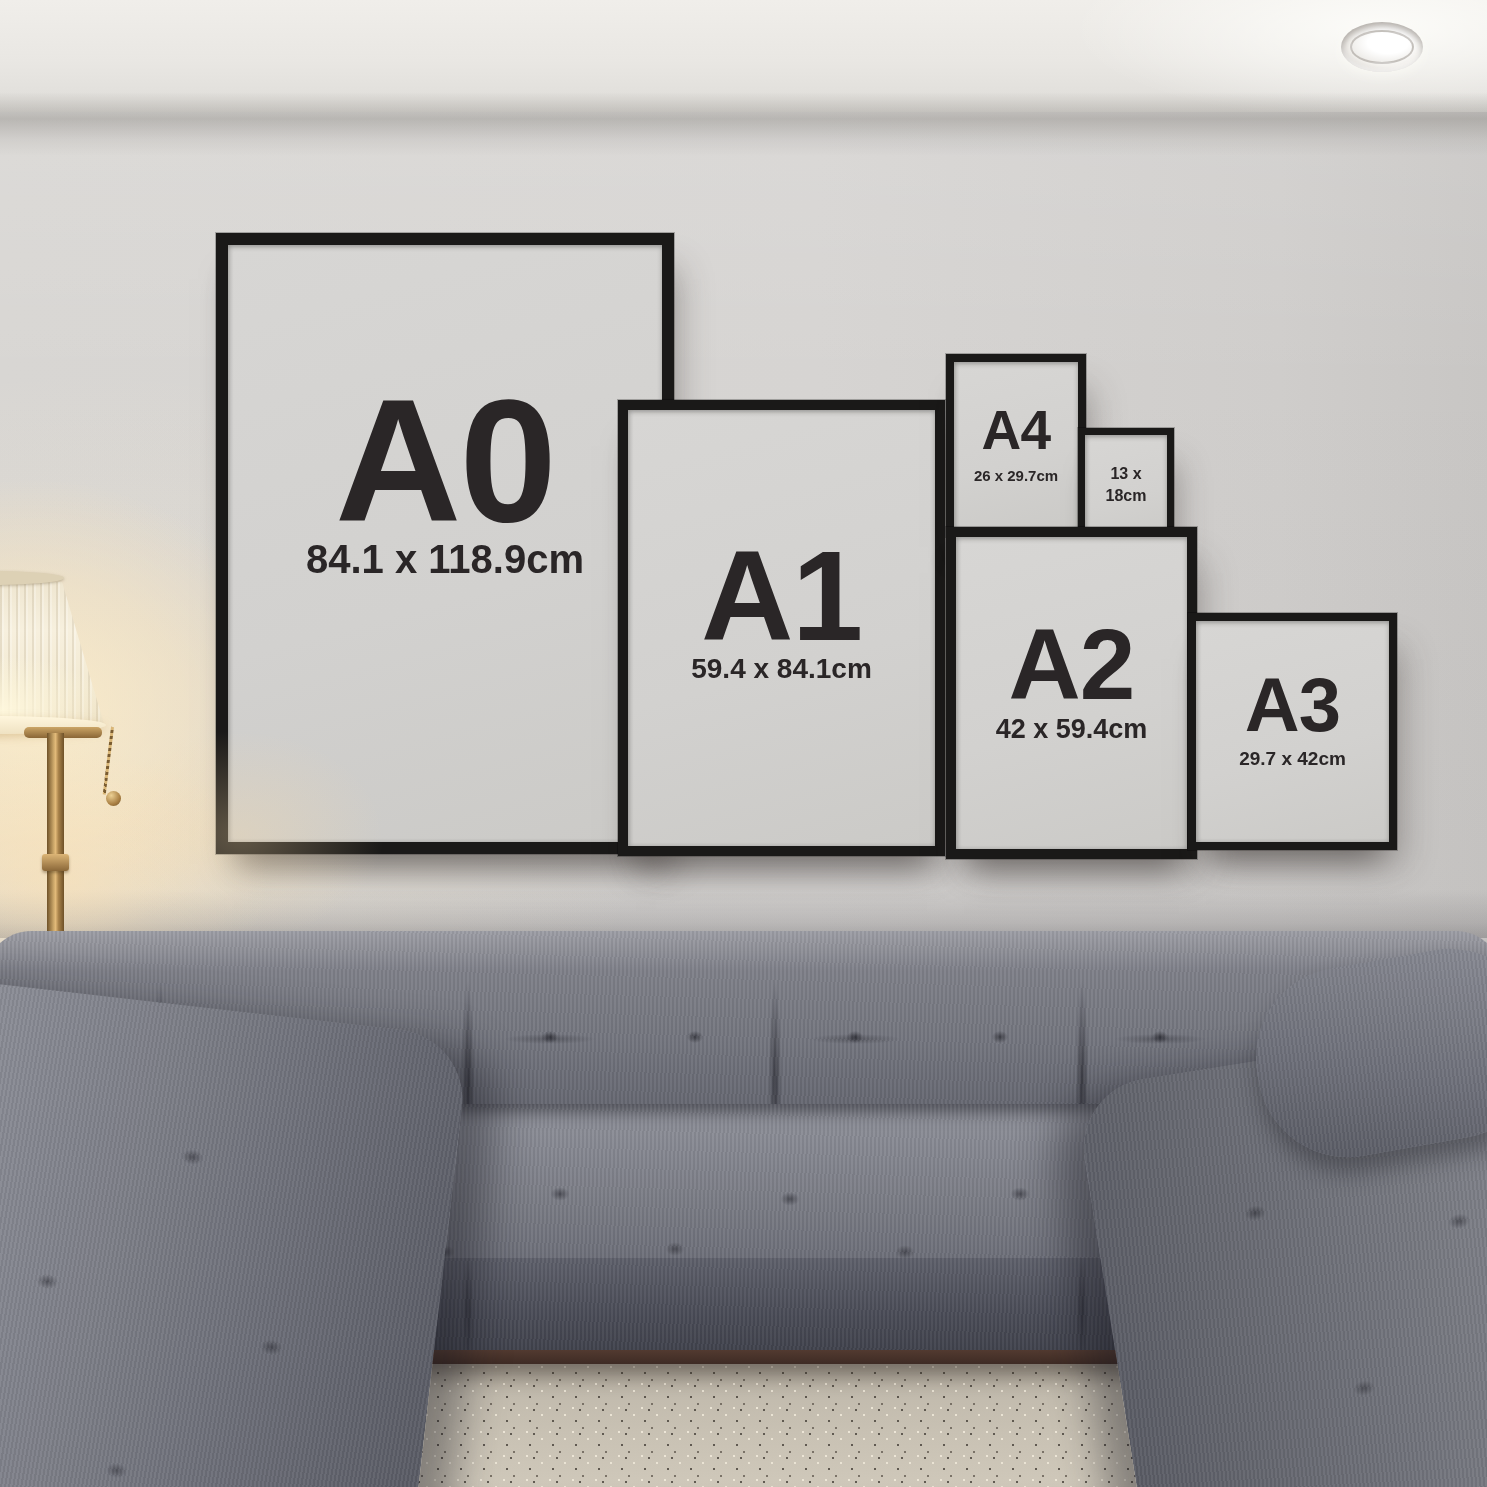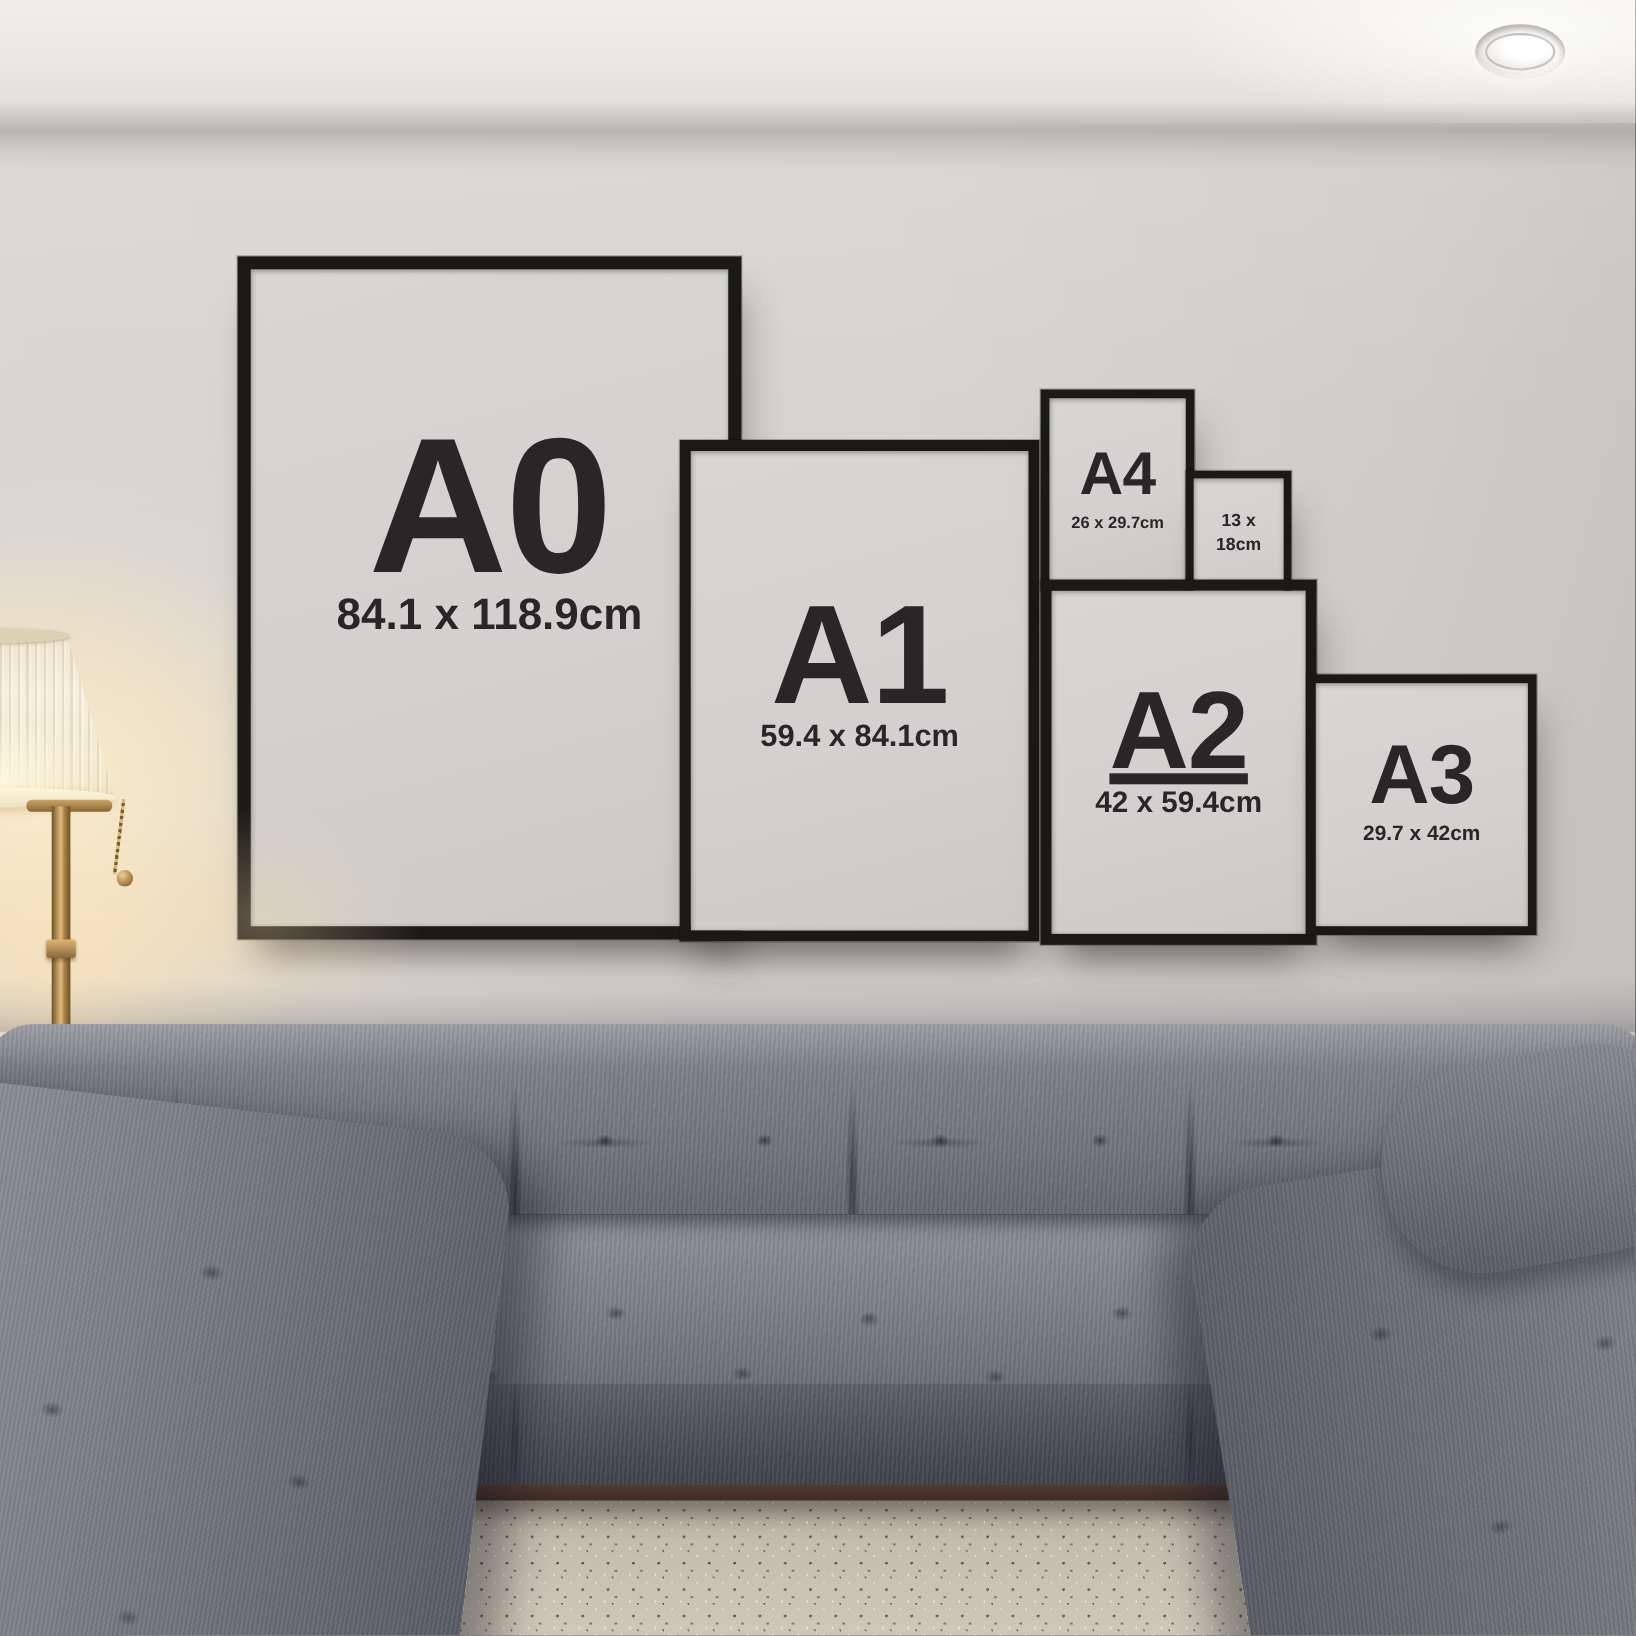--- a/index.html
+++ b/index.html
@@ -42,21 +42,21 @@
   .f-a0 .f-size{top:288px;font-size:40px;}
   .f-a1{left:618px;top:400px;width:307px;height:436px;border-width:10px;}
   .f-a1 .f-label{top:122px;font-size:128px;}
   .f-a1 .f-size{top:241px;font-size:28px;}
   .f-a4{left:946px;top:354px;width:124px;height:167px;border-width:8px;}
   .f-a4 .f-label{top:41px;font-size:55px;}
   .f-a4 .f-size{top:104px;font-size:15px;}
   .f-s13{left:1078px;top:400px;width:82px;height:106px;border-width:7px;margin-top:28px;}
   .f-s13 .f-size{top:28px;font-size:16px;line-height:1.35;}
   .f-a2{left:946px;top:527px;width:231px;height:312px;border-width:10px;}
-  .f-a2 .f-label{top:77px;font-size:100px;text-decoration:underline;}
+  .f-a2 .f-label{top:77px;font-size:100px;}
   .f-a2 .f-size{top:175px;font-size:27px;}
   .f-a3{left:1188px;top:613px;width:168px;height:221px;border-width:8px;padding-left:25px;}
   .f-a3 .f-label{top:46px;font-size:76px;}
   .f-a3 .f-size{top:126px;font-size:19px;text-align:center;}
   
   .lamp{position:absolute;left:0;top:0;z-index:5;}
   .lamp-shade{position:absolute;left:-128px;top:576px;width:232px;height:154px;
     clip-path:polygon(43px 6px, 190px 6px, 232px 148px, 0px 148px);
     background:
       radial-gradient(140px 70px at 55% 88%, rgba(255,248,222,.95), rgba(255,248,222,0) 80%),

